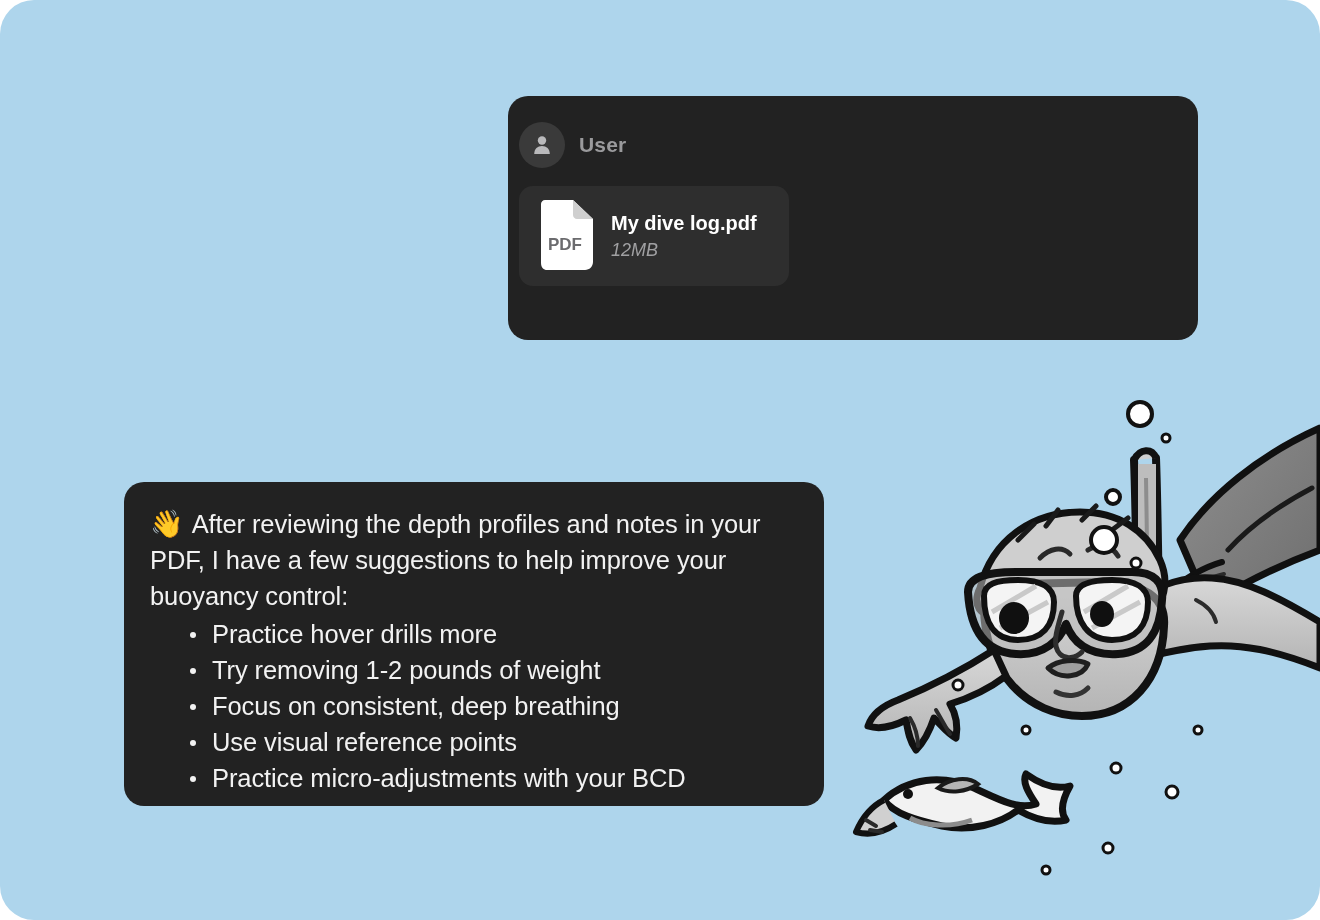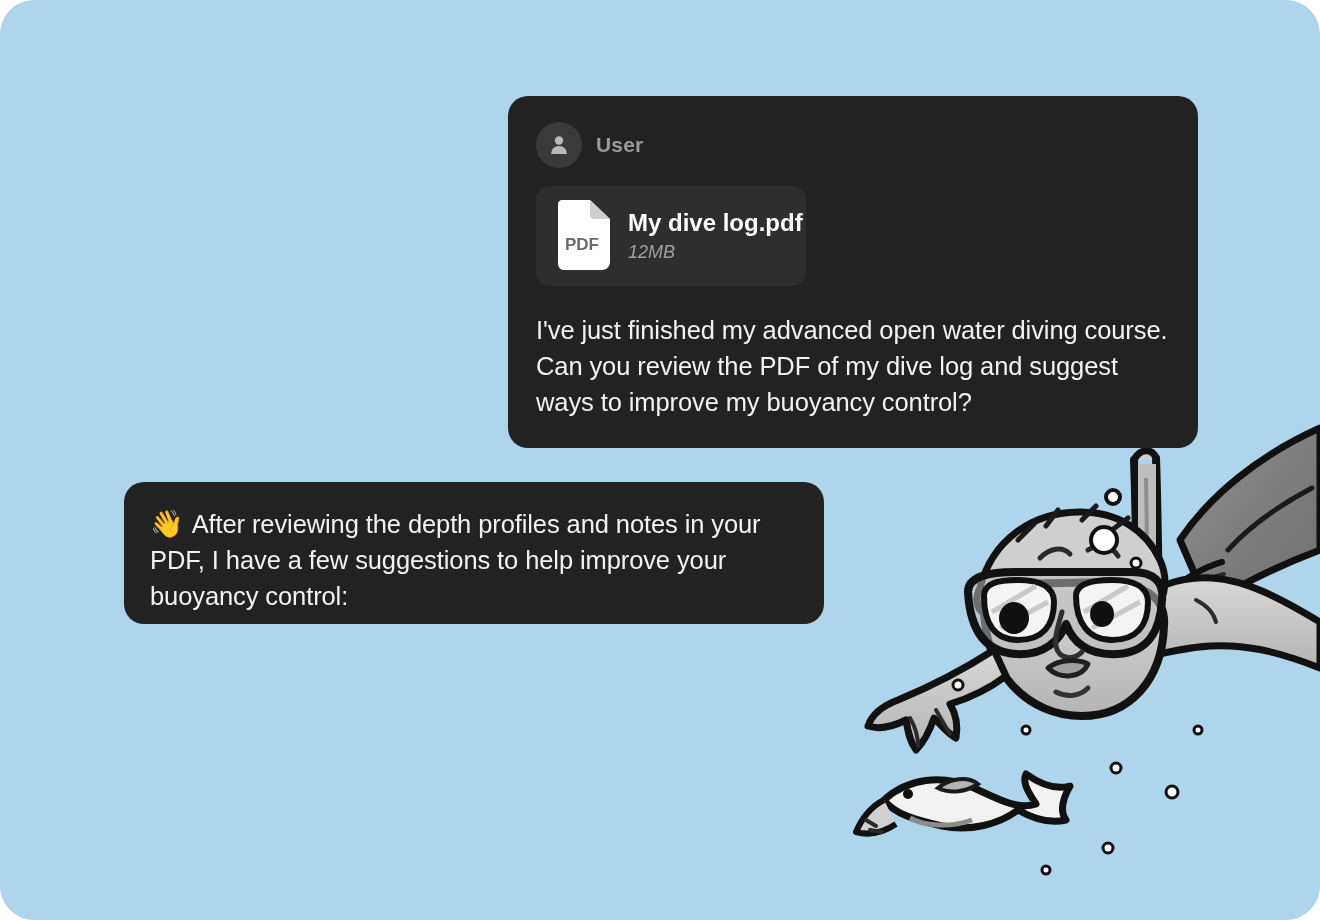--- a/index.html
+++ b/index.html
@@ -36,21 +36,21 @@
   .bubble {
     position: absolute;
     background: #222222;
     border-radius: 20px;
     box-sizing: border-box;
   }
   #user-bubble {
     left: 508px;
     top: 96px;
     width: 690px;
-    padding: 26px 28px 28px 28px;
+    padding: 26px 28px 28px 11px;
   }
   #assistant-bubble {
     left: 124px;
     top: 482px;
     width: 700px;
     padding: 24px 28px 10px 26px;
   }
 
   
   .user-header {
@@ -86,21 +86,21 @@
     border-radius: 14px;
     padding: 14px 22px 14px 16px;
     width: 270px;
     box-sizing: border-box;
     margin-bottom: 26px;
   }
   .pdf-icon { flex: none; width: 58px; height: 72px; display: block; }
   .attachment-meta { display: flex; flex-direction: column; gap: 5px; min-width: 0; }
   .file-name {
     color: #ffffff;
-    font-size: 24px;
+    font-size: 20px;
     font-weight: bold;
     white-space: nowrap;
   }
   .file-size {
     color: #a0a0a2;
     font-size: 18px;
     font-style: italic;
   }
 
   
@@ -267,22 +267,28 @@
                  L12 70 C8.6 70 6 67.4 6 63 Z" fill="#ffffff"></path>
         <path d="M38 0 L58 19 L42 19 C39.8 19 38 17.2 38 15 Z" fill="#cfcfcf"></path>
         <text x="30" y="50" text-anchor="middle" font-family="Liberation Sans, sans-serif" font-size="17" font-weight="bold" fill="#6b6b6e">PDF</text>
       </svg>
       <div class="attachment-meta">
         <span class="file-name">My dive log.pdf</span>
         <span class="file-size">12MB</span>
       </div>
     </div>
 
-    <div class="msg-text">I've just finished my advanced open water diving course. Can you review the PDF of my dive log and suggest ways to improve my buoyancy control?</div>
   </div>
 
   <div class="bubble" id="assistant-bubble">
     <div>
       <span class="wave-emoji">👋</span><span class="assistant-intro" style="display:inline">After reviewing the depth profiles and notes in your PDF, I have a few suggestions to help improve your buoyancy control:</span>
     </div>
+    <ul class="suggestions">
+      <li>Practice hover drills more</li>
+      <li>Try removing 1-2 pounds of weight</li>
+      <li>Focus on consistent, deep breathing</li>
+      <li>Use visual reference points</li>
+      <li>Practice micro-adjustments with your BCD</li>
+    </ul>
   </div>
 
 </div>
 
 </body></html>

